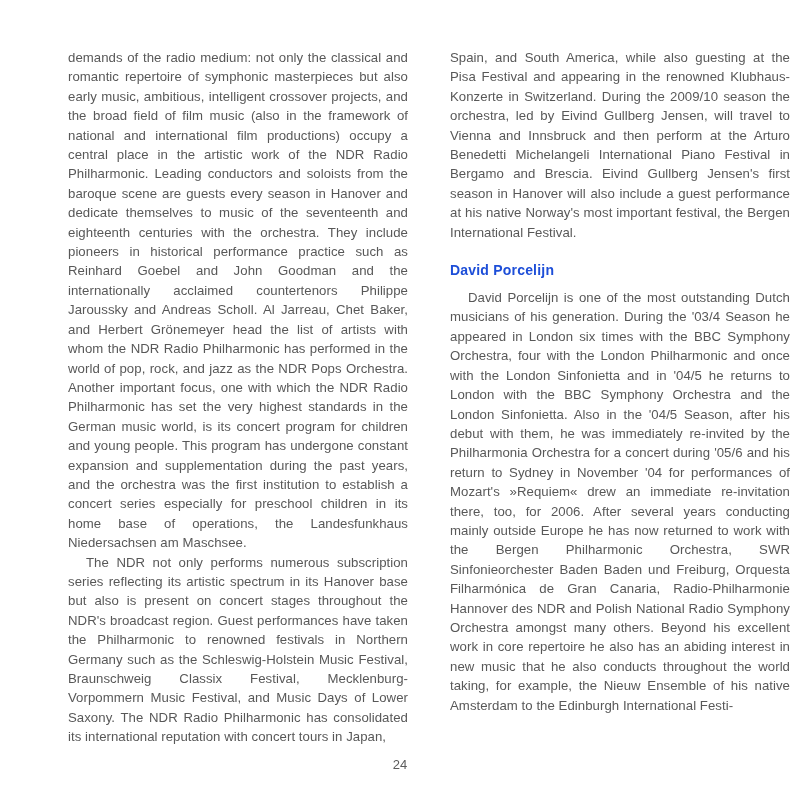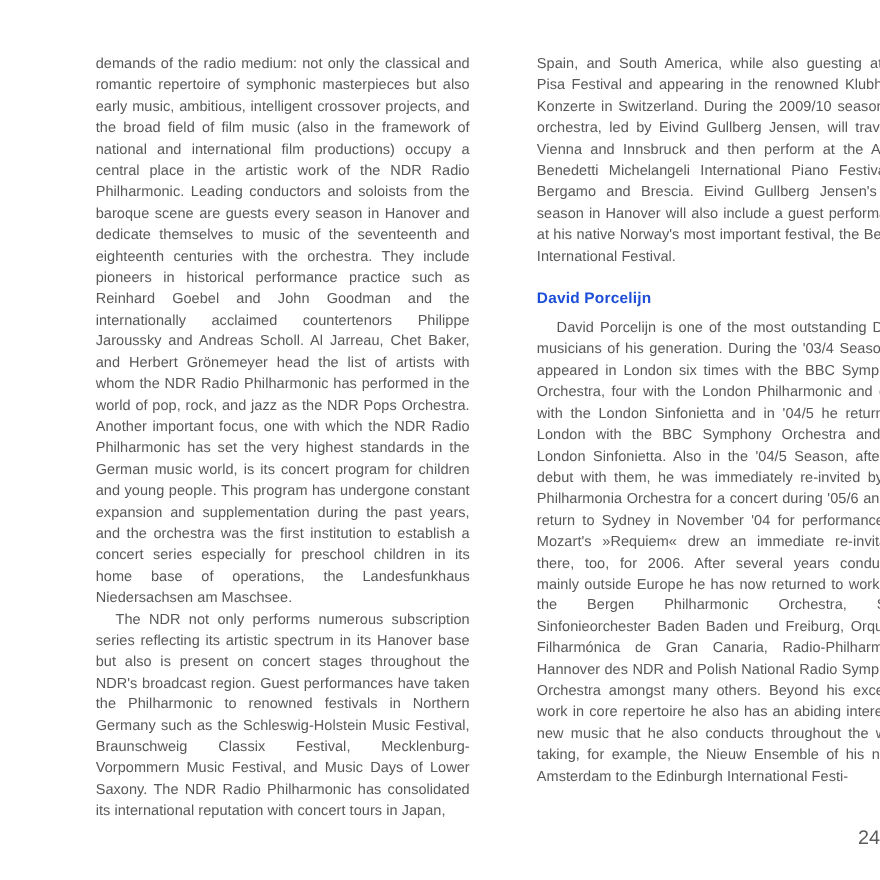--- a/index.html
+++ b/index.html
@@ -22,21 +22,20 @@
     padding: 48px 60px 40px 68px;
   }
   .columns {
     display: flex;
     gap: 42px;
     height: 700px;
   }
   .col {
     width: 340px;
     flex: 0 0 340px;
-    margin-left: 19px;
   }
   .col p {
     margin: 0;
     font-size: 13.2px;
     line-height: 19.4px;
     text-align: justify;
     text-justify: inter-word;
     color: #585858;
     letter-spacing: 0.05px;
     -webkit-hyphens: none;
@@ -50,22 +49,22 @@
     font-weight: bold;
     color: #1d4ed8;
     margin: 20px 0 10px 0;
     letter-spacing: 0.2px;
   }
   .folio {
     position: absolute;
     left: 0;
     right: 0;
     bottom: 28px;
-    text-align: right;
-    font-size: 18px;
+    text-align: center;
+    font-size: 13px;
     color: #5c5c5c;
   }
 </style>
 </head>
 <body>
 
 <div class="page">
   <div class="columns">
 
     <div class="col">

